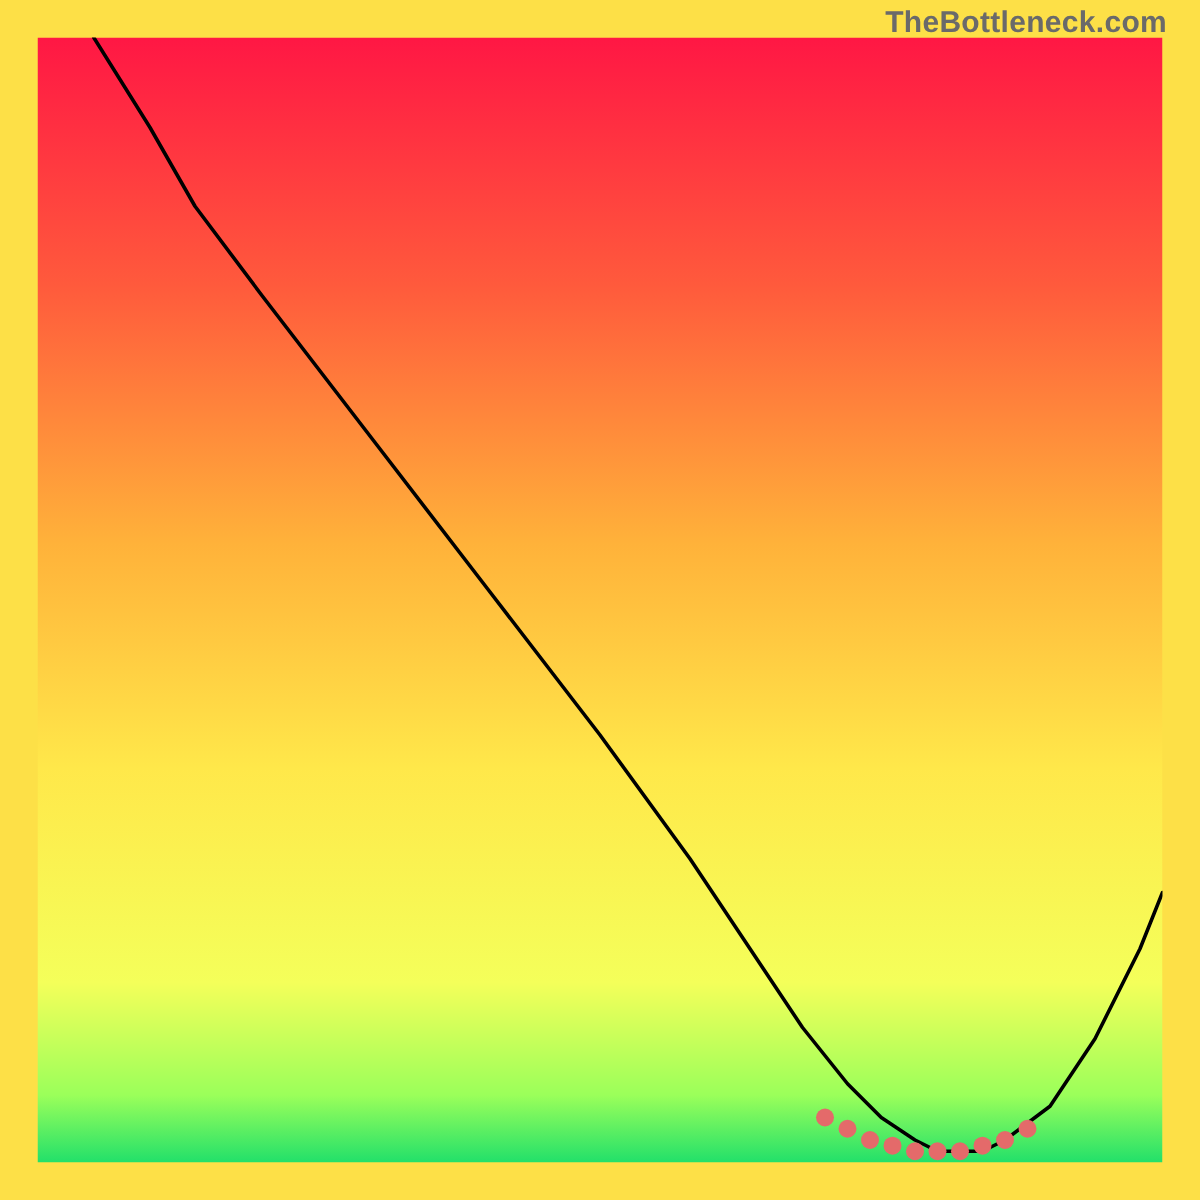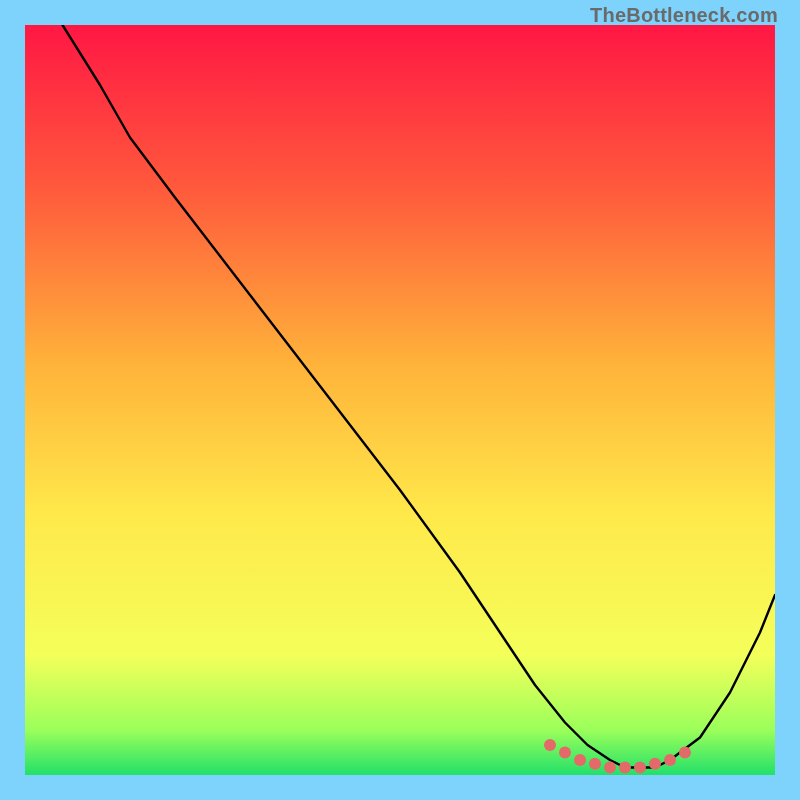--- a/index.html
+++ b/index.html
@@ -8,21 +8,21 @@
     width: 800px;
     height: 800px;
     background: #000;
     font-family: Arial, Helvetica, sans-serif;
     overflow: hidden;
   }
   .stage {
     position: relative;
     width: 800px;
     height: 800px;
-    background: #7dd3fc;
+    background: #fde047;
   }
   .plot {
     position: absolute;
     left: 25px;
     top: 25px;
     width: 750px;
     height: 750px;
   }
   svg {
     display: block;

